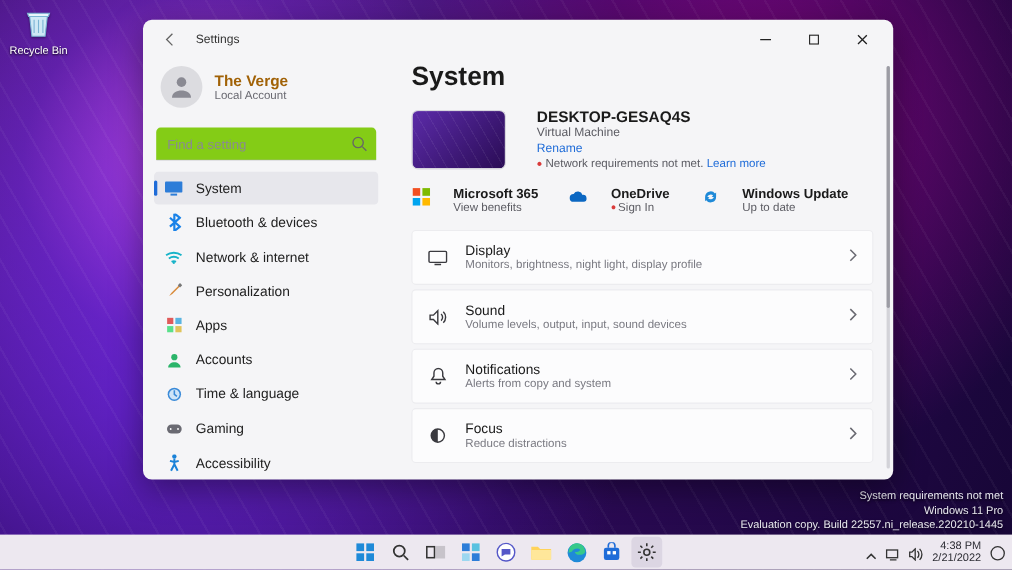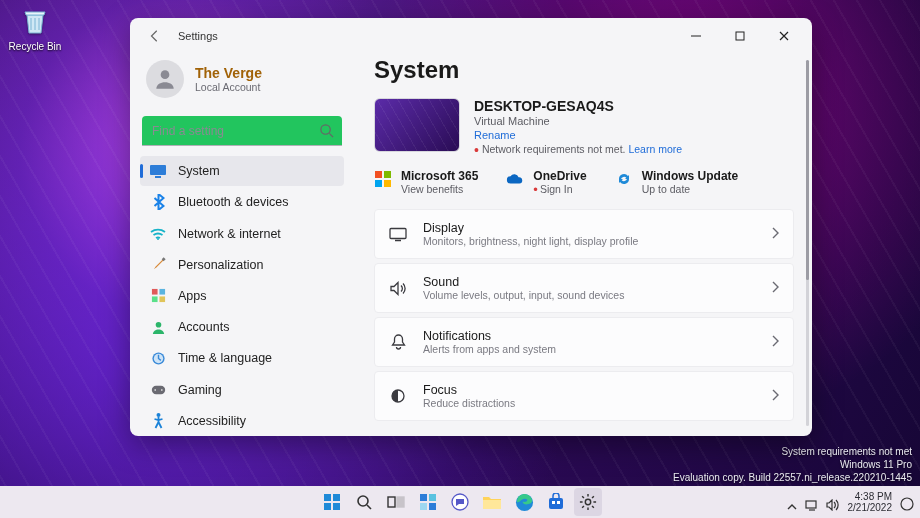--- a/index.html
+++ b/index.html
@@ -30,43 +30,43 @@
   .winbtn { width:44px; height:30px; display:flex; align-items:center; justify-content:center; color:#222;}
   .winbtn svg { width:10px; height:10px; }
 
   .content { flex:1; display:flex; overflow:hidden;}
   .sidebar { width:224px; padding:0 10px; display:flex; flex-direction:column;}
   .account { display:flex; align-items:center; gap:11px; padding:6px 6px 14px 6px;}
   .avatar { width:38px; height:38px; border-radius:50%; background:#dcdce0; display:flex; align-items:center; justify-content:center; color:#8a8a93;}
   .acct-name { font-size:14px; font-weight:700; color:#a16207;}
   .acct-sub { font-size:10.5px; color:#6a6a72;}
   .search { position:relative; margin:4px 2px 10px 2px;}
-  .search input { width:100%; height:30px; border:none; border-bottom:1px solid #b0b0b6; background:#22c55e; border-radius:4px 4px 0 0; padding:0 30px 0 10px; font-size:12px; color:#333; outline:none;}
+  .search input { width:100%; height:30px; border:none; border-bottom:1px solid #b0b0b6; background:#84cc16; border-radius:4px 4px 0 0; padding:0 30px 0 10px; font-size:12px; color:#333; outline:none;}
   .search input::placeholder { color:#8a8a92; }
   .search .sicon { position:absolute; right:8px; top:7px; color:#666;}
   .nav { display:flex; flex-direction:column; gap:1px; overflow:auto;}
   .nav-item { height:32px; display:flex; align-items:center; gap:12px; padding:0 10px 0 10px; border-radius:4px; font-size:12.5px; color:#222; cursor:pointer; position:relative;}
   .nav-item.active { background:#e7e7ec;}
   .nav-item.active::before { content:""; position:absolute; left:0; top:8px; bottom:8px; width:3px; background:#1f6cd8; border-radius:3px;}
   .nav-icon { width:16px; height:16px; display:flex; align-items:center; justify-content:center;}
 
   .main { flex:1; padding:0 18px 0 20px; overflow:hidden; position:relative;}
   .main h1 { font-size:24px; font-weight:600; color:#1a1a1a; margin:2px 0 14px 0;}
-  .device { display:flex; gap:14px; align-items:flex-start; margin-bottom:14px;}
+  .device { display:flex; gap:28px; align-items:center; margin-bottom:14px;}
   .thumb { width:86px; height:54px; border-radius:6px; background:linear-gradient(135deg,#5b2ba8,#2a0c55); border:1px solid #d7d7dd; position:relative; overflow:hidden;}
   .thumb::after{content:"";position:absolute;inset:0;background:repeating-linear-gradient(60deg,rgba(255,255,255,.06) 0 1px,transparent 1px 9px);}
   .dev-name{font-size:14px; font-weight:600; color:#1a1a1a;}
   .dev-sub{font-size:11px; color:#5c5c63; margin-top:1px;}
   .dev-link{font-size:11px; color:#1f6cd8; margin-top:2px; cursor:pointer;}
   .dev-warn{font-size:10.5px; color:#5c5c63; margin-top:2px;}
   .dev-warn .dot{color:#d93a3a; font-size:14px; line-height:0; vertical-align:middle; margin-right:3px;}
   .dev-warn .lm{color:#1f6cd8; cursor:pointer;}
 
   .tiles { display:flex; gap:28px; margin-bottom:14px;}
-  .tile { display:flex; gap:9px; align-items:flex-start;}
+  .tile { display:flex; gap:20px; align-items:flex-start;}
   .tile .ticon { width:18px; height:18px; display:flex; align-items:center; justify-content:center; margin-top:1px;}
   .tile .ttitle{font-size:12px; font-weight:600; color:#1a1a1a;}
   .tile .tsub{font-size:10.5px; color:#5c5c63;}
   .tile .tsub .dot{color:#d93a3a; font-size:13px; line-height:0; vertical-align:middle; margin-right:2px;}
 
   .cards { display:flex; flex-direction:column; gap:4px;}
   .card { height:50px; background:#fcfcfd; border:1px solid #ececef; border-radius:4px; display:flex; align-items:center; padding:0 14px; gap:16px; cursor:pointer;}
   .cicon { width:18px; height:18px; display:flex; align-items:center; justify-content:center; color:#3a3a3f;}
   .ctxt { flex:1;}
   .ctitle{font-size:12.5px; color:#1a1a1a;}
@@ -328,21 +328,21 @@
               </svg></span>
         </div>
         <div class="card">
           <span class="cicon">
               <svg width="15" height="16" viewBox="0 0 14 16">
                 <path d="M7 1a4 4 0 014 4v3l2 3H1l2-3V5a4 4 0 014-4zM5 13a2 2 0 004 0" fill="none" stroke="currentColor" stroke-width="1.3"></path>
               </svg>
             </span>
           <div class="ctxt">
               <div class="ctitle">Notifications</div>
-              <div class="csub">Alerts from apps and system</div>
+              <div class="csub">Alerts from copy and system</div>
             </div>
           <span class="chev"><svg width="8" height="12" viewBox="0 0 8 12">
                 <path d="M2 1l5 5-5 5" fill="none" stroke="currentColor" stroke-width="1.4"></path>
               </svg></span>
         </div>
         <div class="card">
           <span class="cicon">
               <svg width="16" height="16" viewBox="0 0 16 16">
                 <circle cx="8" cy="8" r="6" fill="none" stroke="currentColor" stroke-width="1.3"></circle>
                 <path d="M8 2a6 6 0 000 12z" fill="currentColor"></path>

